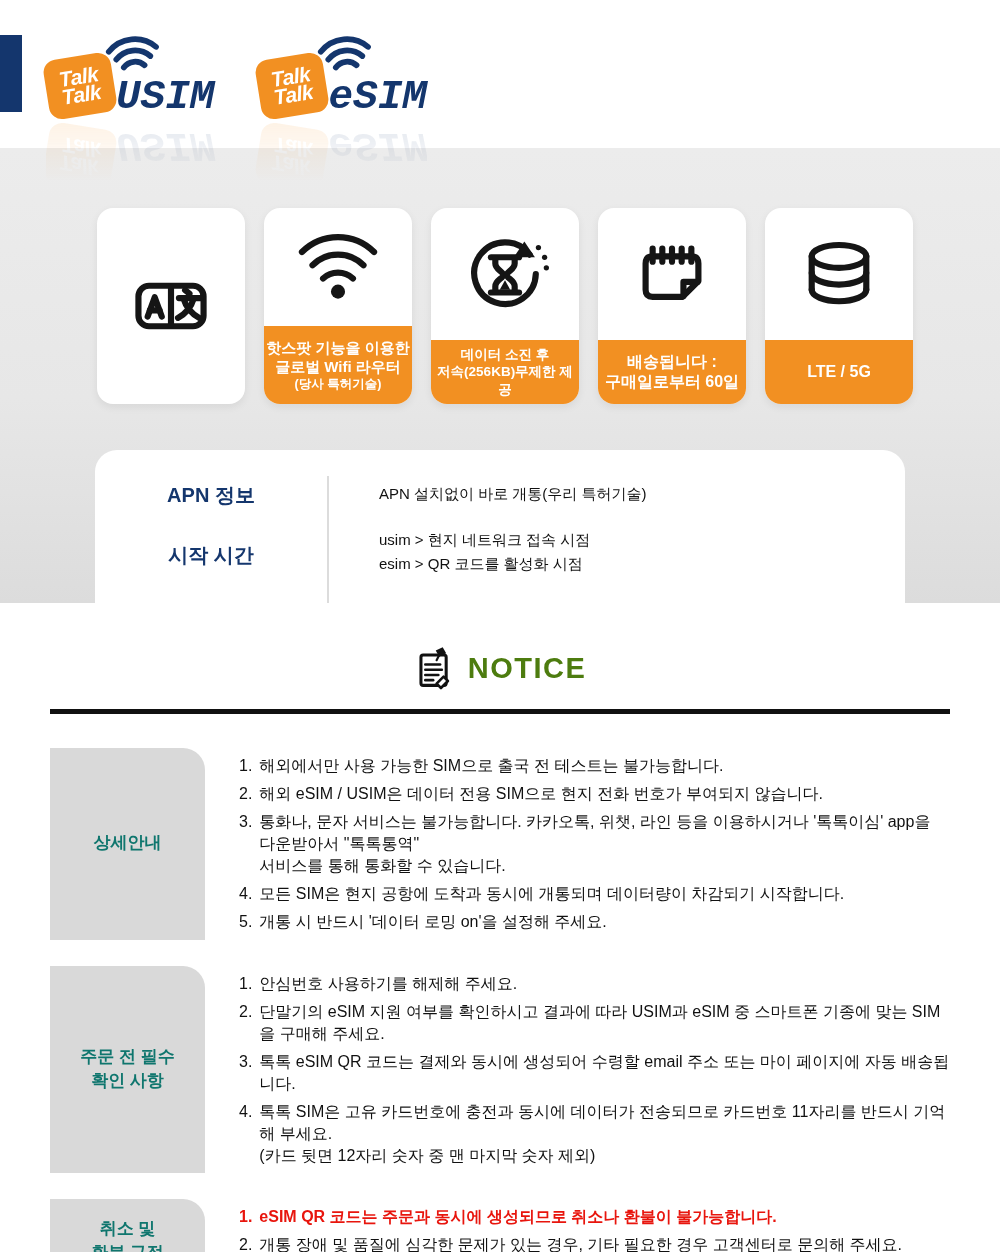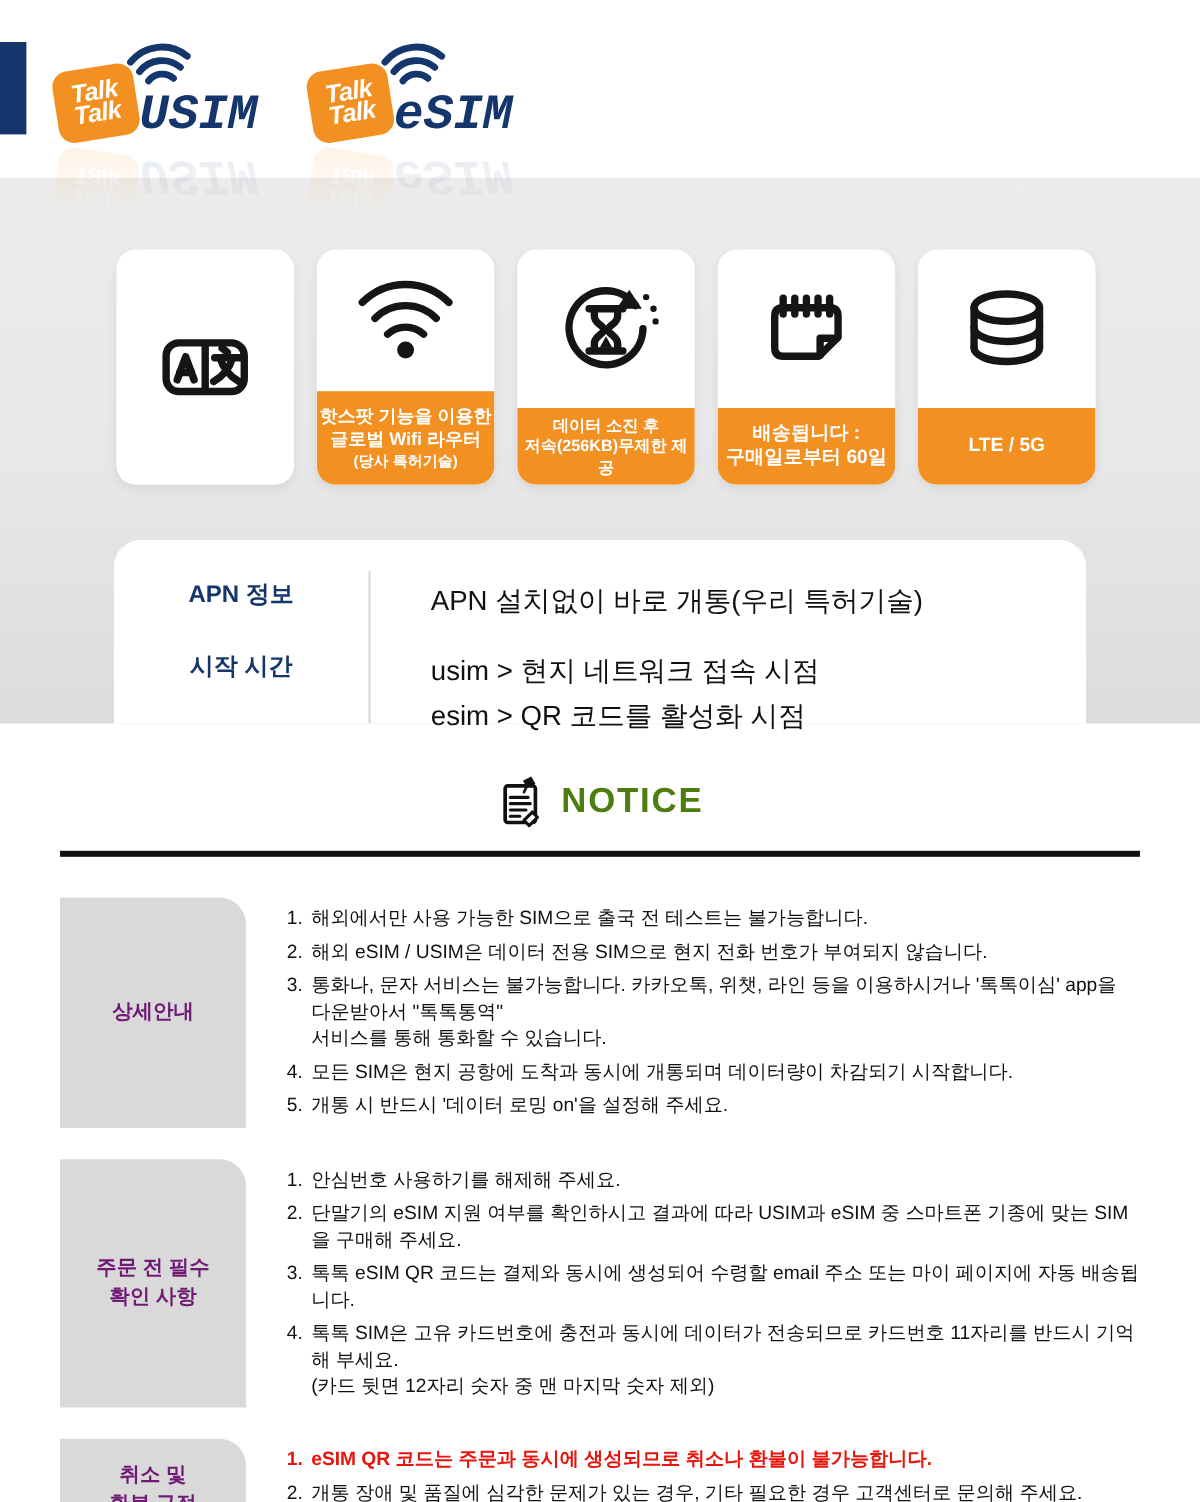--- a/index.html
+++ b/index.html
@@ -32,40 +32,40 @@
   .card-label { background:#f29022; color:#fff; font-weight:700; text-align:center;
                 display:flex; flex-direction:column; justify-content:center;
                 min-height:64px; font-size:16px; line-height:1.28; padding:5px 2px; }
   .card.c2 .card-label { min-height:78px; font-size:15px; }
   .card.c2 .card-label .small { font-size:12.5px; }
   .card.c3 .card-label { font-size:13.5px; }
 
   
   .apn-card { margin:46px 95px 0; height:153px; background:#fff; border-radius:22px 22px 0 0;
               padding:26px 0 0; display:flex; }
-  .apn-labels { width:212px; flex-shrink:0; display:flex; flex-direction:column; }
+  .apn-labels { width:232px; flex-shrink:0; display:flex; flex-direction:column; }
   .apn-label { text-align:center; color:#14366d; font-weight:800; font-size:20px; }
   .apn-label.r1 { margin-top:6px; }
   .apn-label.r2 { margin-top:33px; }
   .apn-values { flex:1; border-left:2px solid #dcdcdc; padding:6px 0 14px 50px; }
-  .apn-value { font-size:23px; line-height:1.6; }
+  .apn-value { font-size:15px; line-height:1.6; }
   .apn-value.r1 { margin-bottom:22px; }
 
   
   .notice-head { padding-top:42px; display:flex; align-items:center; justify-content:center; gap:14px; }
   .notice-head svg { width:40px; height:46px; }
   .notice-title { font-size:29px; font-weight:800; letter-spacing:1.5px; color:#4d7c0f; }
   hr.bold { border:none; border-top:5px solid #111; margin:18px 50px 0; }
 
   
   .sections { padding:34px 50px 0; }
   .section-row { display:flex; margin-bottom:26px; }
   .section-label { width:155px; flex-shrink:0; background:#d9d9d9; border-radius:0 22px 0 0;
                    display:flex; flex-direction:column; align-items:center; justify-content:center;
-                   font-weight:700; font-size:17px; line-height:1.45; color:#701a75; }
+                   font-weight:700; font-size:17px; line-height:1.45; color:#0f766e; }
   .section-items { margin-left:34px; padding-top:7px; font-size:16px; }
   .item { display:flex; margin-bottom:6px; line-height:1.38; }
   .item-num { flex:0 0 auto; margin-right:7px; }
   .item-text { white-space:pre-line; }
   .item.alert { color:#e8150d; font-weight:700; }
   .row1 .section-label { min-height:156px; }
   .row2 .section-label { min-height:116px; }
   .row3 .section-label { min-height:84px; }
 
   .ic { stroke:#151515; stroke-width:7; fill:none; stroke-linecap:round; stroke-linejoin:round; }

